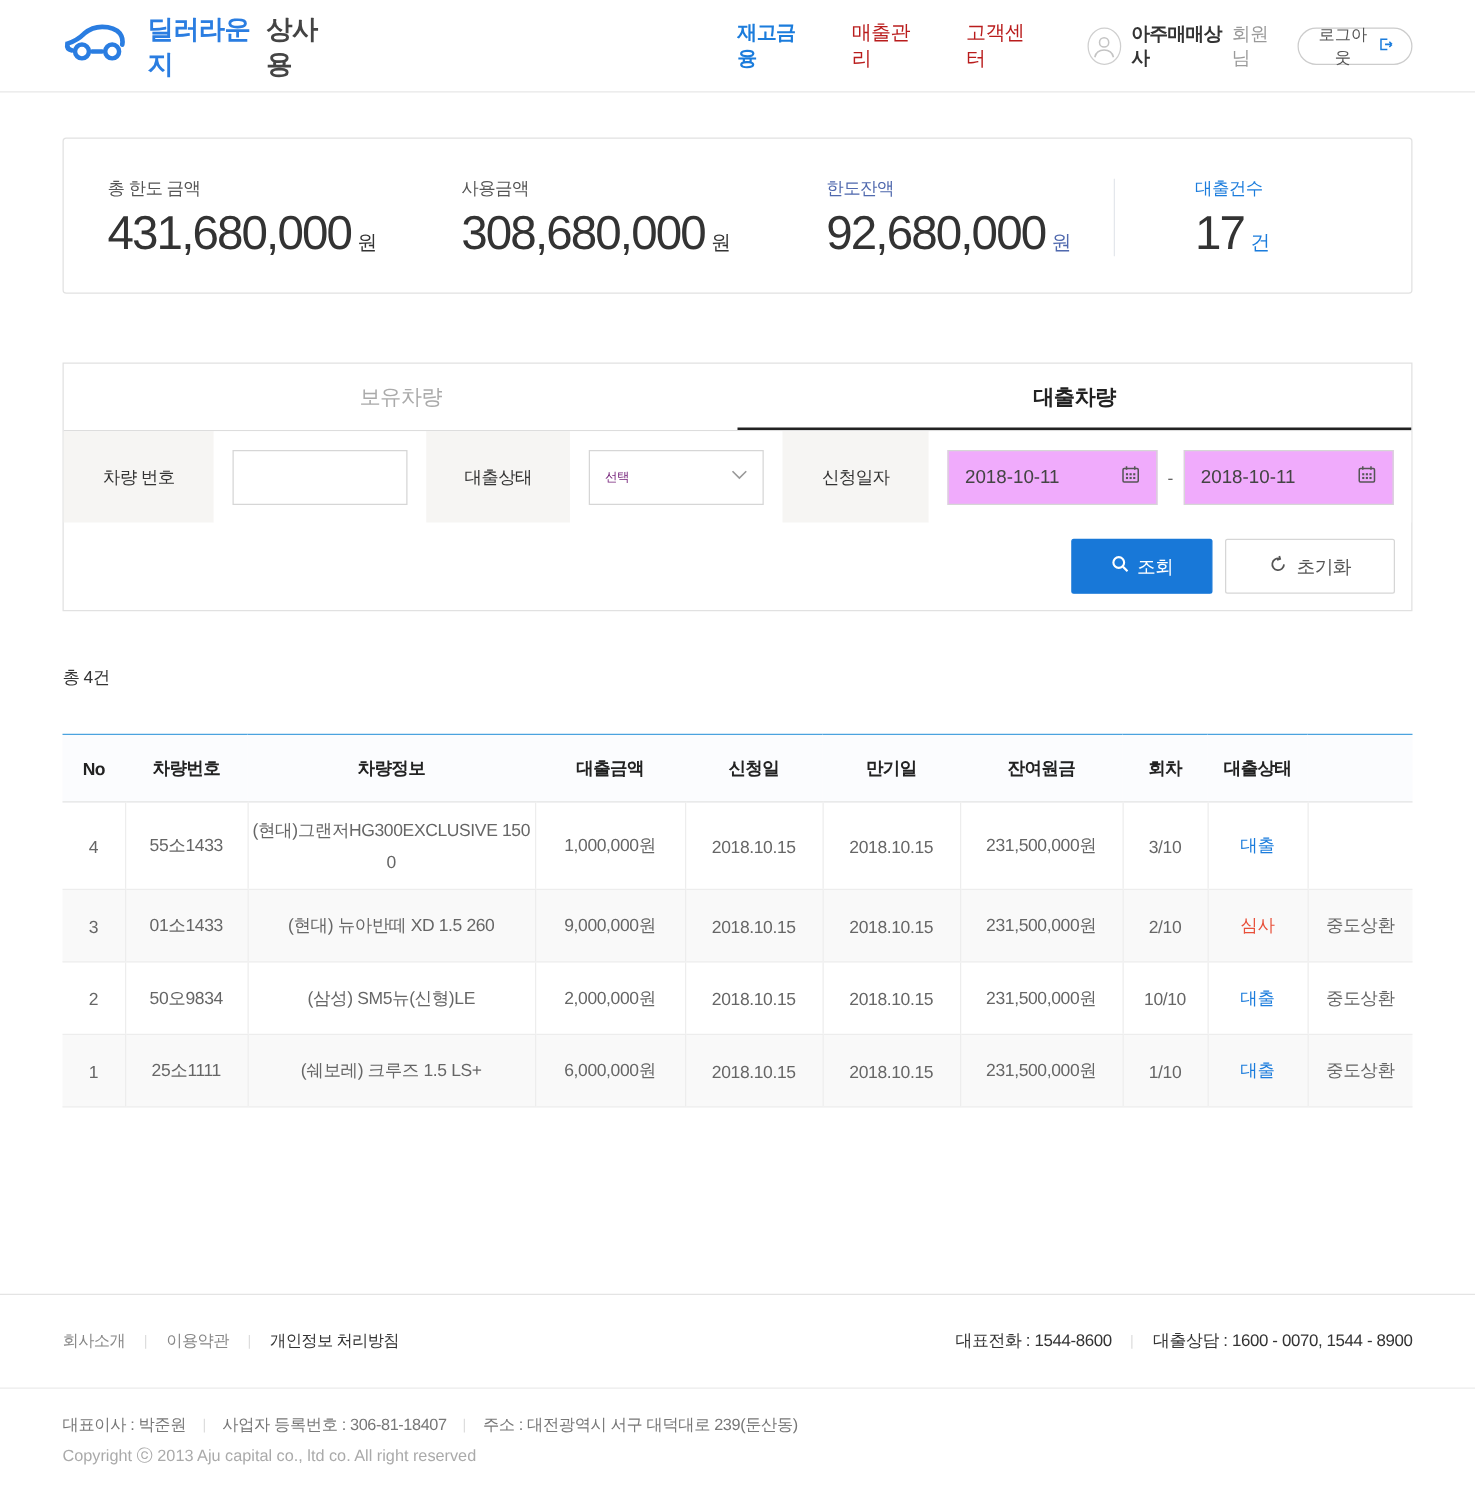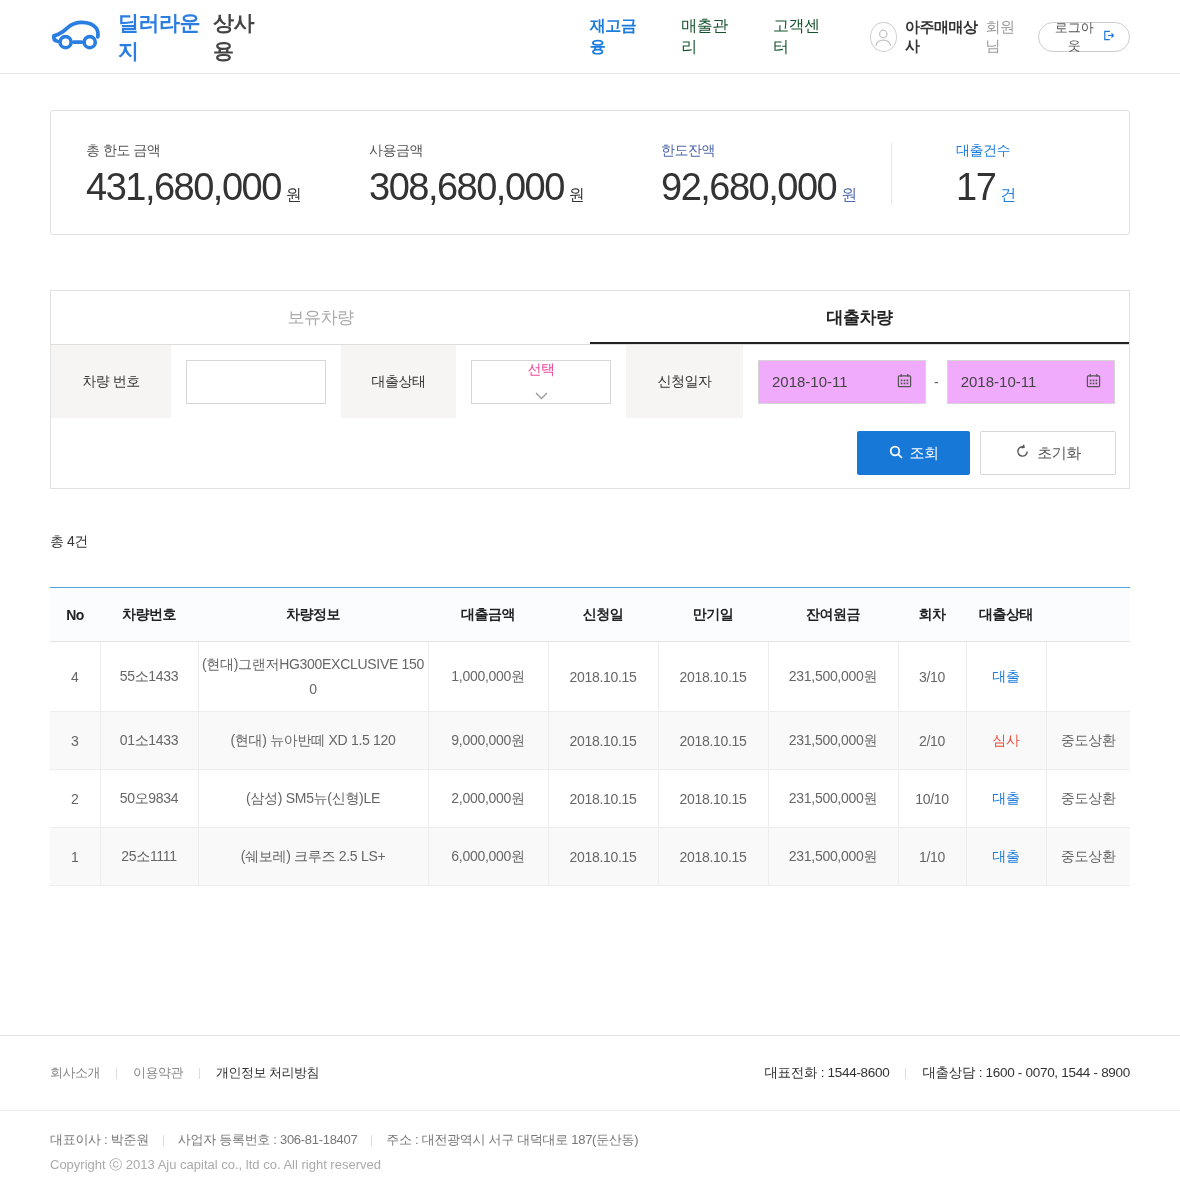--- a/index.html
+++ b/index.html
@@ -5,21 +5,21 @@
   * { margin:0; padding:0; box-sizing:border-box; }
   html,body { width:1180px; background:#fff; font-family:"Liberation Sans","DejaVu Sans",sans-serif; color:#333; }
   body { min-height:1201px; position:relative; }
 
   
   .topbar { height:74px; border-bottom:1px solid #e8e8e8; display:flex; align-items:center; padding:0 50px;gap:44px; }
   .logo { display:flex; align-items:center; gap:10px; cursor:pointer; }
   .logo-text { font-size:21px; font-weight:bold; color:#2a7de1; letter-spacing:-0.5px; }
   .logo-suffix { font-size:21px; font-weight:bold; color:#444; letter-spacing:-0.5px; margin-left:-3px; }
   .gnb { display:flex; gap:38px; margin-left:280px; }
-  .gnb-item { font-size:16px; color:#14532d; font-weight:500; cursor:pointer; letter-spacing:-0.5px; }
+  .gnb-item { font-size:16px; color:#b91c1c; font-weight:500; cursor:pointer; letter-spacing:-0.5px; }
   .gnb-item.active { color:#1b7cdc; font-weight:bold; }
   .user-area { margin-left:auto; display:flex; align-items:center; }
   .avatar { width:30px; height:30px; border:1px solid #cfcfcf; border-radius:50%; display:flex; align-items:center; justify-content:center; overflow:hidden; }
   .user-name { margin-left:8px; font-size:15px; font-weight:bold; color:#333; letter-spacing:-0.5px; }
   .user-suffix { margin-left:4px; font-size:15px; color:#9a9a9a; letter-spacing:-0.5px; }
   .logout-btn { margin-left:14px; height:30px; padding:0 14px; border:1px solid #ccc; border-radius:16px; background:#fff; display:flex; align-items:center; gap:6px; font-size:13px; color:#555; cursor:pointer; }
 
   
   .summary-card { position:relative; margin:36px 50px 0; height:125px; border:1px solid #e1e1e1; border-radius:3px; background:#fff; }
   .sum-item { position:absolute; top:31px; }
@@ -34,21 +34,21 @@
   .tabbar { display:flex; height:54px; border-bottom:1px solid #ddd; }
   .tab { width:50%; text-align:center; line-height:53px; font-size:17px; letter-spacing:-0.5px; color:#aaa; cursor:pointer; }
   .tab.active { color:#222; font-weight:bold; border-bottom:2px solid #222; }
   .filter-row { display:flex; height:73px; }
   .f-label { background:#f6f5f3; display:flex; align-items:center; justify-content:center; font-size:14px; font-weight:500; color:#333; letter-spacing:-0.5px; }
   .f-cell { background:#fff; display:flex; align-items:center; justify-content:center; }
   .fl-1 { width:120px; } .fc-1 { width:170px; }
   .fl-2 { width:115px; } .fc-2 { width:170px; }
   .fl-3 { width:117px; } .fc-3 { flex:1; justify-content:flex-start; padding-left:15px; gap:8px; }
   .txt-input { width:140px; height:44px; border:1px solid #d6d6d6; background:#fff; font-size:14px; padding:0 10px; outline:none; }
-  .select-box { width:140px; height:44px; border:1px solid #d6d6d6; background:#fff; display:flex; align-items:center; justify-content:space-between; padding:0 12px; font-size:14px; color:#ec4899; cursor:pointer; letter-spacing:-0.5px;flex-direction:column; }
+  .select-box { width:140px; height:44px; border:1px solid #d6d6d6; background:#fff; display:flex; align-items:center; justify-content:space-between; padding:0 12px; font-size:10px; color:#701a75; cursor:pointer; letter-spacing:-0.5px; }
   .date-box { width:168px; height:44px; border:1px solid #d6d6d6; background:#f0abfc; display:flex; align-items:center; justify-content:space-between; padding:0 13px; font-size:15px; color:#444; cursor:pointer; }
   .date-dash { font-size:14px; color:#666; }
   .btn-row { display:flex; justify-content:flex-end; align-items:center; height:70px; padding-right:13px; gap:10px; }
   .btn { height:44px; display:flex; align-items:center; justify-content:center; gap:7px; font-size:15px; letter-spacing:-0.5px; cursor:pointer; border-radius:2px; }
   .btn-search { width:113px; background:#1878d8; color:#fff; border:1px solid #1878d8; }
   .btn-reset { width:136px; background:#fff; color:#555; border:1px solid #d6d6d6; }
 
   
   .total-count { margin:44px 50px 0; font-size:14px; color:#333; letter-spacing:-0.5px; }
   table.loan { margin:36px 50px 0; width:1080px; border-collapse:collapse; table-layout:fixed; border-top:1px solid #4ba3df; border-bottom:1px solid #e0e0e0; }
@@ -267,21 +267,21 @@
       <td class="date">2018.10.15</td>
       <td class="date">2018.10.15</td>
       <td class="bal">231,500,000원</td>
       <td>3/10</td>
       <td class="status" style="color: rgb(27, 124, 220);">대출</td>
       <td class="action"></td>
     </tr>
     <tr>
       <td>3</td>
       <td>01소1433</td>
-      <td class="car-info">(현대) 뉴아반떼 XD 1.5 120</td>
+      <td class="car-info">(현대) 뉴아반떼 XD 1.5 260</td>
       <td class="amt">9,000,000원</td>
       <td class="date">2018.10.15</td>
       <td class="date">2018.10.15</td>
       <td class="bal">231,500,000원</td>
       <td>2/10</td>
       <td class="status" style="color: rgb(232, 80, 58);">심사</td>
       <td class="action">중도상환</td>
     </tr>
     <tr>
       <td>2</td>
@@ -291,21 +291,21 @@
       <td class="date">2018.10.15</td>
       <td class="date">2018.10.15</td>
       <td class="bal">231,500,000원</td>
       <td>10/10</td>
       <td class="status" style="color: rgb(27, 124, 220);">대출</td>
       <td class="action">중도상환</td>
     </tr>
     <tr>
       <td>1</td>
       <td>25소1111</td>
-      <td class="car-info">(쉐보레) 크루즈 2.5 LS+</td>
+      <td class="car-info">(쉐보레) 크루즈 1.5 LS+</td>
       <td class="amt">6,000,000원</td>
       <td class="date">2018.10.15</td>
       <td class="date">2018.10.15</td>
       <td class="bal">231,500,000원</td>
       <td>1/10</td>
       <td class="status" style="color: rgb(27, 124, 220);">대출</td>
       <td class="action">중도상환</td>
     </tr>
   </tbody>
 </table>
@@ -324,17 +324,17 @@
       <span class="v-sep"></span>
       <span>대출상담 : 1600 - 0070, 1544 - 8900</span>
     </div>
   </div>
   <div class="foot-row2">
     <div class="biz-line">
       <span>대표이사 : 박준원</span>
       <span class="v-sep"></span>
       <span>사업자 등록번호 : 306-81-18407</span>
       <span class="v-sep"></span>
-      <span>주소 : 대전광역시 서구 대덕대로 187(둔산동)</span>
+      <span>주소 : 대전광역시 서구 대덕대로 239(둔산동)</span>
     </div>
     <div class="copyright">Copyright ⓒ 2013 Aju capital co., ltd co. All right reserved</div>
   </div>
 </footer>
 
 </body></html>

